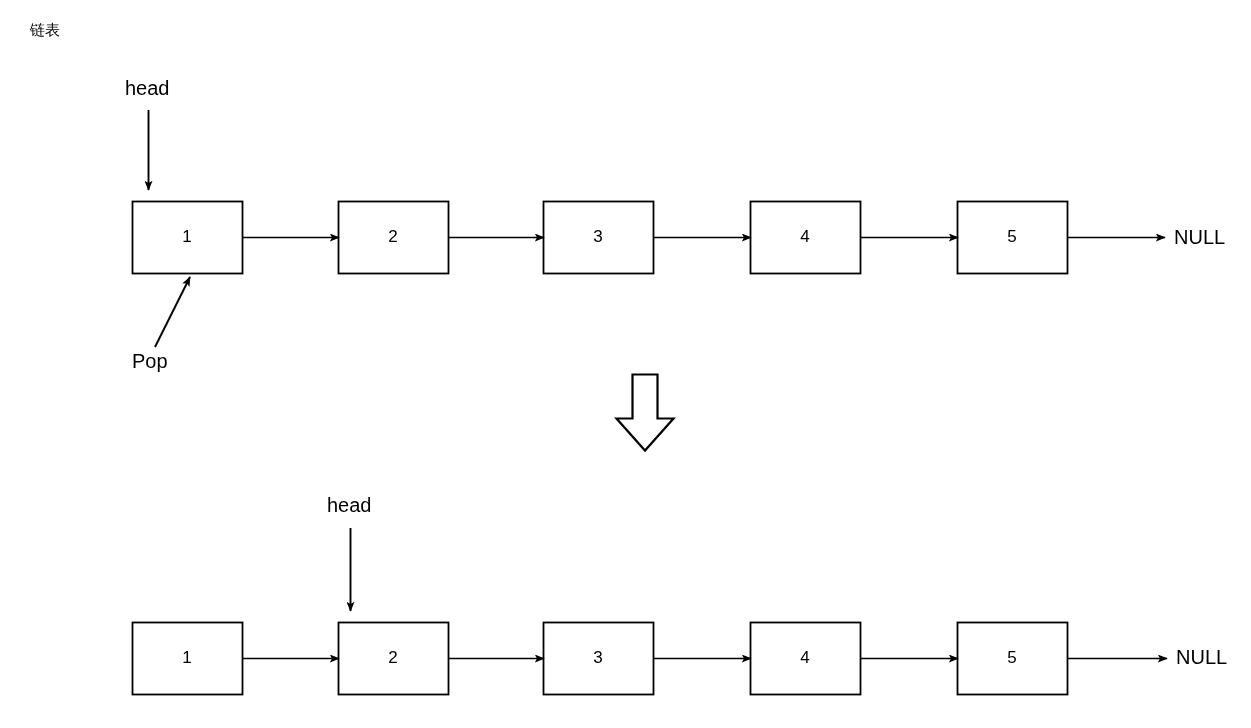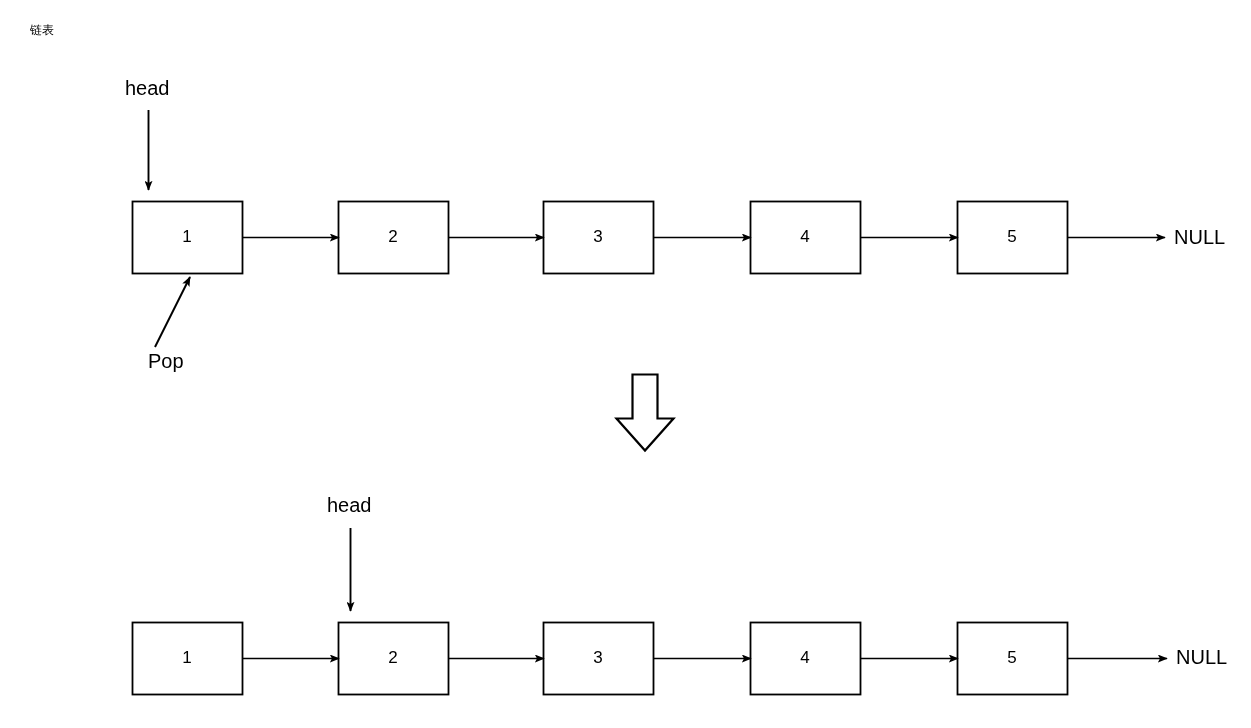--- a/index.html
+++ b/index.html
@@ -27,36 +27,36 @@
     font-size: 20px;
     line-height: 20px;
     color: #000000;
     white-space: nowrap;
     user-select: none;
   }
   .title {
     position: absolute;
     left: 30px;
     top: 20px;
-    font-size: 12px;
+    font-size: 15px;
     line-height: 20px;
     color: #000000;
     white-space: nowrap;
   }
   .node-val {
     position: absolute;
     font-size: 17px;
     line-height: 20px;
     color: #000000;
     text-align: center;
     white-space: nowrap;
   }
   .head-lbl-1 { left: 125px; top: 78px; }
   .head-lbl-2 { left: 327px; top: 495px; }
-  .pop-lbl    { left: 148px; top: 351px; text-align: center; }
+  .pop-lbl    { left: 132px; top: 351px; text-align: center; }
   .null-lbl-1 { left: 1174px; top: 227px; }
   .null-lbl-2 { left: 1176px; top: 647px; }
 </style>
 </head>
 <body>
 
 <svg id="canvas" viewBox="0 0 1251 728" xmlns="http://www.w3.org/2000/svg">
   <defs>
     <marker id="arrowhead" markerWidth="10" markerHeight="8" refX="9.2" refY="4" orient="auto" markerUnits="userSpaceOnUse">
       <path d="M0,0 L10,4 L0,8 L2.2,4 Z" fill="#000000"></path>

